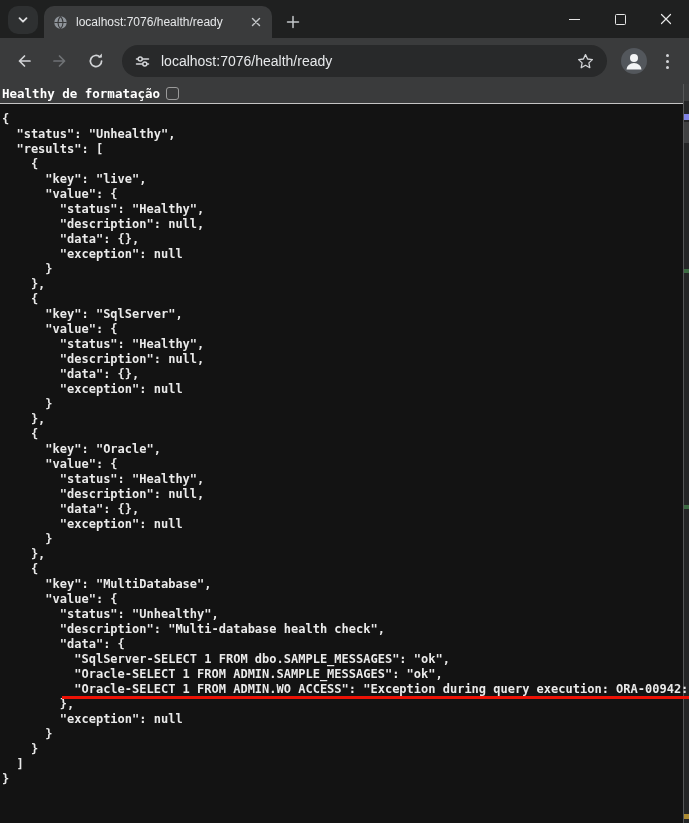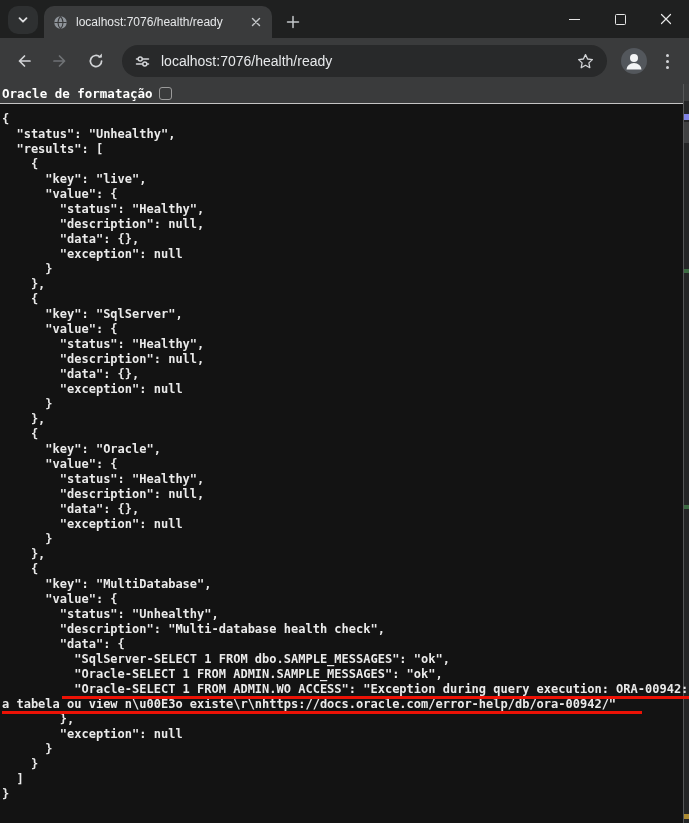--- a/index.html
+++ b/index.html
@@ -138,21 +138,21 @@
       </svg>
     </span>
   </div>
 
   <div class="kebab">
     <span style="display:contents"><i></i><i></i><i></i></span>
   </div>
 </div>
 
 <div class="format-bar">
-  <span>Oracle de formatação</span>
+  <span>Healthy de formatação</span>
   <span class="checkbox"></span>
 </div>
 
 <div class="scrollbar" id="scrollbar">
     <div class="sb-mark" style="top: 0px; height: 17px; background: rgb(60, 61, 62);"></div>
     <div class="sb-mark" style="top: 30px; height: 6px; background: rgb(129, 132, 230);"></div>
     <div class="sb-mark" style="top: 38px; height: 21px; background: rgb(64, 65, 66);"></div>
     <div class="sb-mark" style="top: 185px; height: 4px; background: rgb(60, 107, 66);"></div>
     <div class="sb-mark" style="top: 421px; height: 4px; background: rgb(60, 107, 66);"></div>
     <div class="sb-mark" style="top: 730px; height: 5px; background: rgb(173, 140, 51);"></div>
@@ -191,20 +191,19 @@
     <div class="cline"><span>    },</span></div>
     <div class="cline"><span>    {</span></div>
     <div class="cline"><span>      "key": "MultiDatabase",</span></div>
     <div class="cline"><span>      "value": {</span></div>
     <div class="cline"><span>        "status": "Unhealthy",</span></div>
     <div class="cline"><span>        "description": "Multi-database health check",</span></div>
     <div class="cline"><span>        "data": {</span></div>
     <div class="cline"><span>          "SqlServer-SELECT 1 FROM dbo.SAMPLE_MESSAGES": "ok",</span></div>
     <div class="cline"><span>          "Oracle-SELECT 1 FROM ADMIN.SAMPLE_MESSAGES": "ok",</span></div>
     <div class="cline"><span>          "Oracle-SELECT 1 FROM ADMIN.WO ACCESS": "Exception during query execution: ORA-00942:</span><div class="redline" style="left: 60px; width: 629px; background: rgb(237, 18, 5);"></div></div>
-    <div class="cline"><span>a tabela ou view n\u00E3o existe\r\nhttps://docs.oracle.com/error-help/db/ora-00942/"</span><div class="redline" style="left: 0px; width: 640px; background: rgb(237, 18, 5);"></div></div>
     <div class="cline"><span>        },</span></div>
     <div class="cline"><span>        "exception": null</span></div>
     <div class="cline"><span>      }</span></div>
     <div class="cline"><span>    }</span></div>
     <div class="cline"><span>  ]</span></div>
     <div class="cline"><span>}</span></div>
   </div>
 
 </body></html>

